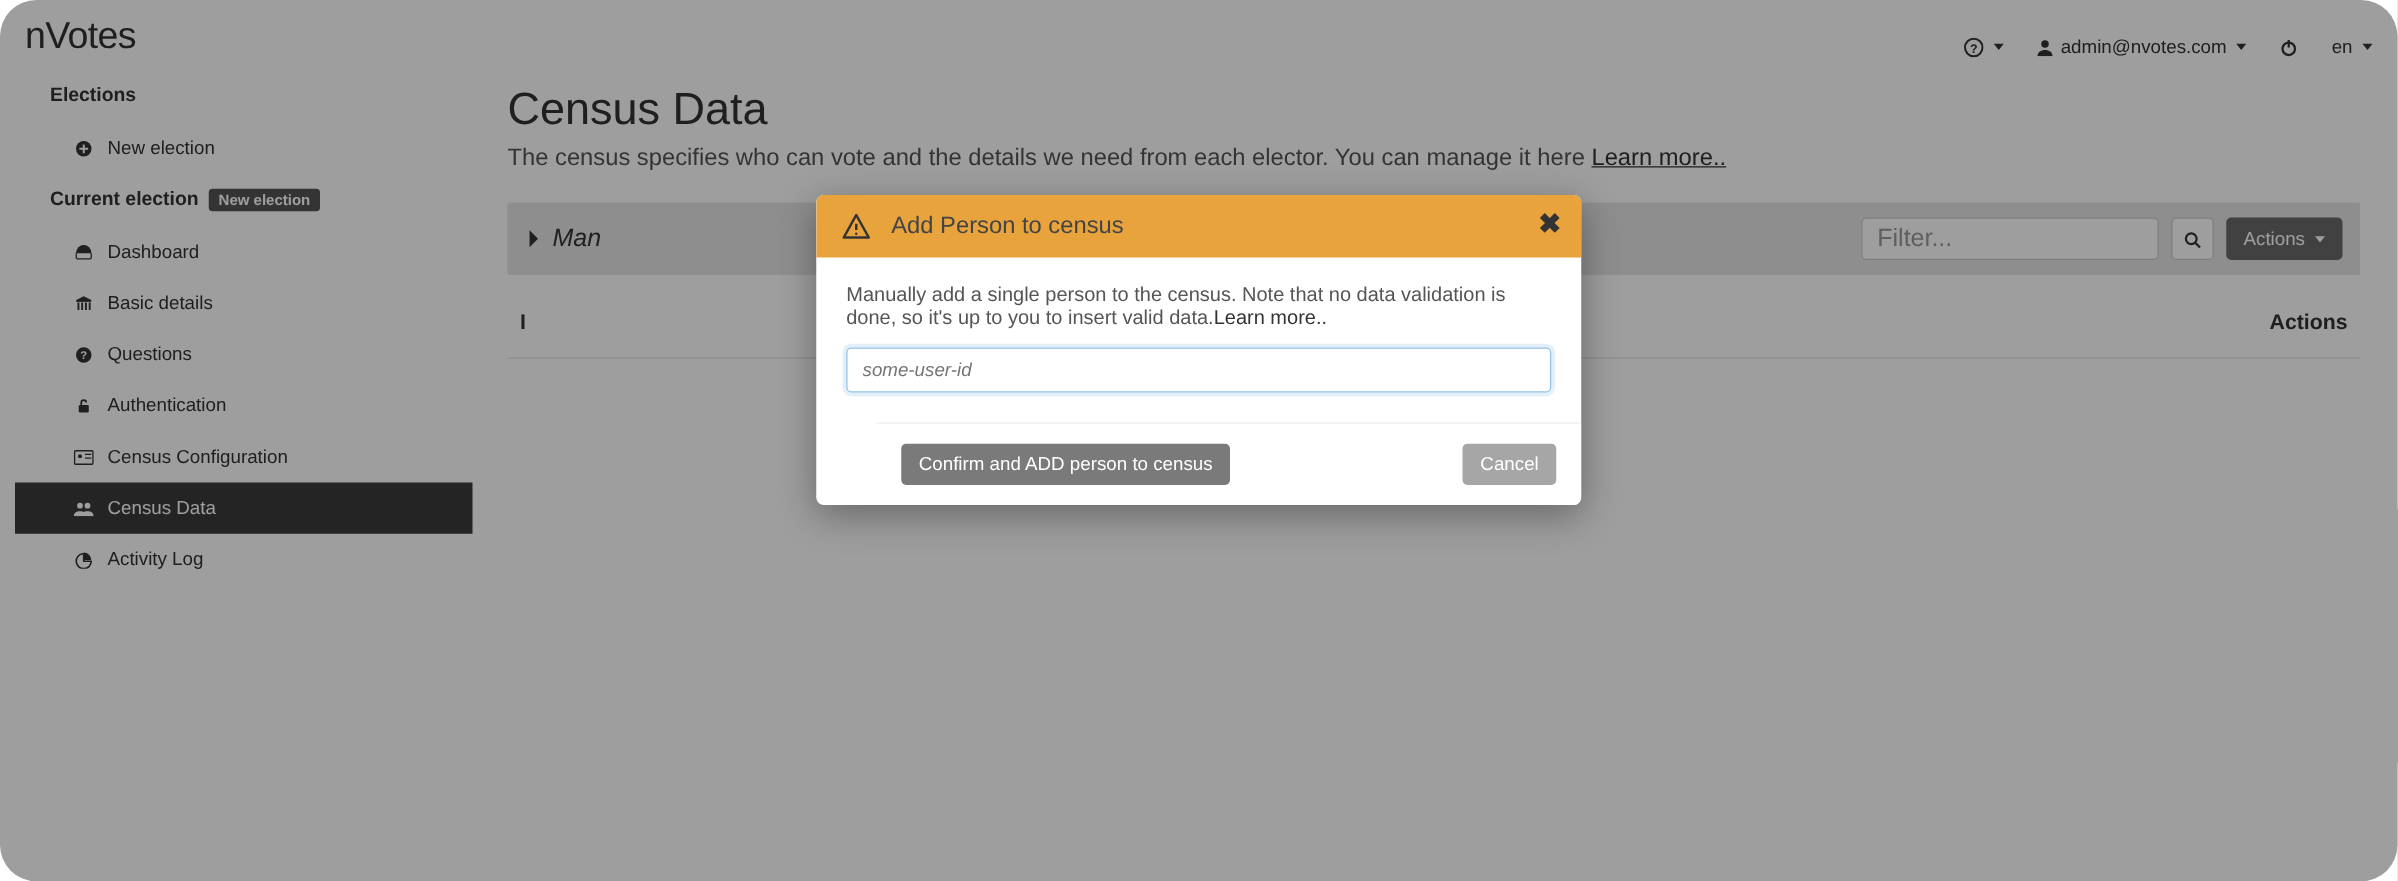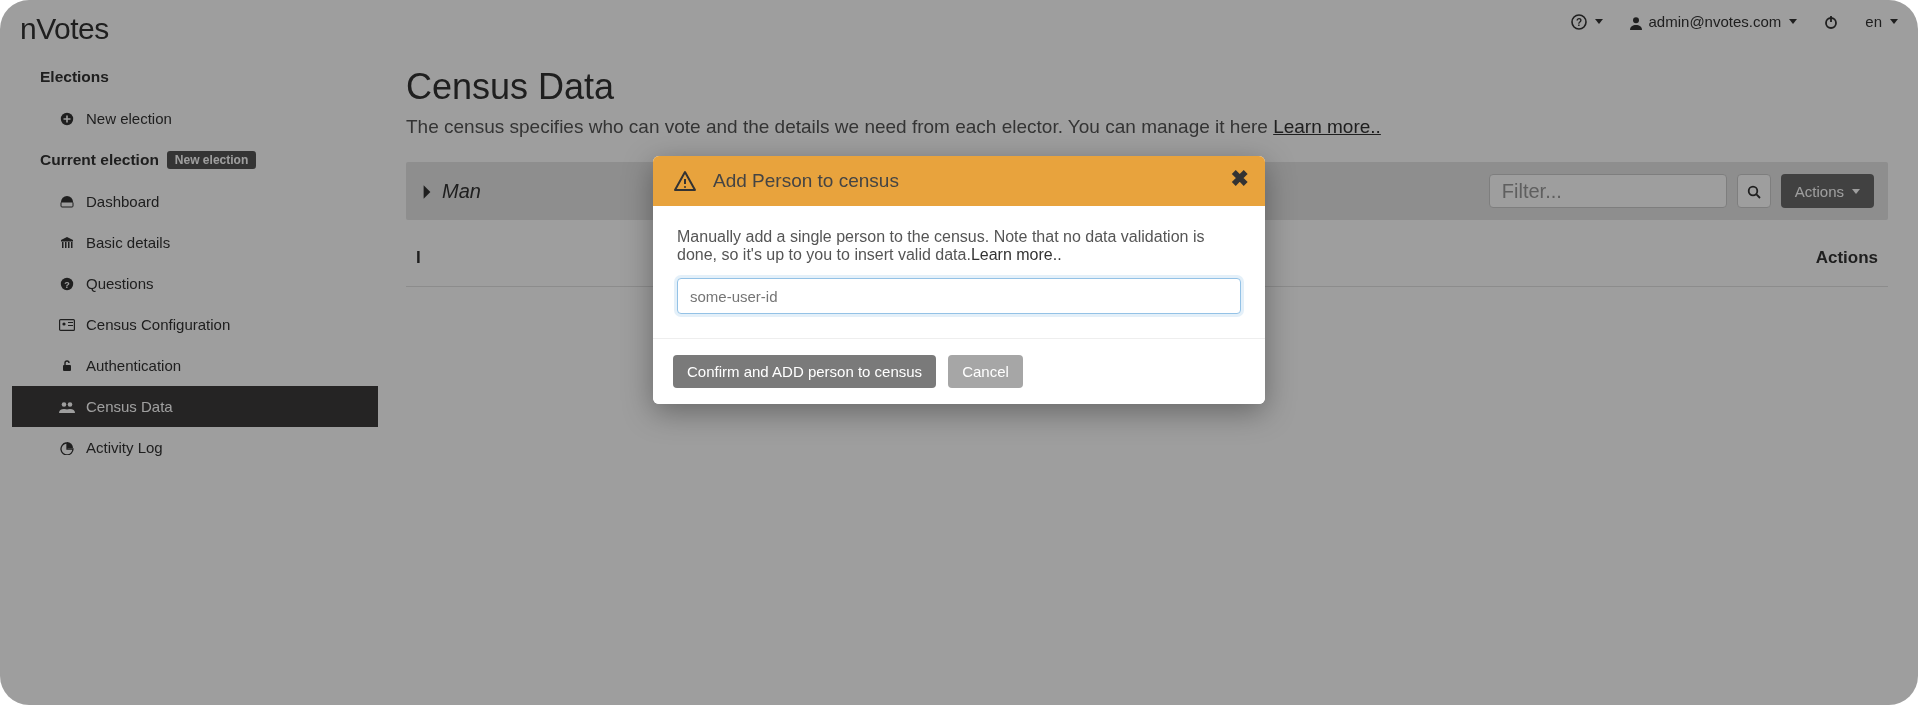--- a/index.html
+++ b/index.html
@@ -1,19 +1,19 @@
 <!DOCTYPE html>
 <html><head>
 <meta charset="utf-8">
 <style>
   * { box-sizing: border-box; margin: 0; padding: 0; }
   html, body { width: 1918px; height: 705px; font-family: -apple-system, "Helvetica Neue", Helvetica, Arial, sans-serif; font-size: 16px; color: #333; background: #fff; overflow: hidden; }
 
   
-  .topbar { display: flex; align-items: flex-start; height: 46px; padding: 12px 20px; }
+  .topbar { display: flex; align-items: flex-end; height: 46px; padding: 0 20px; }
   .brand { font-size: 30px; color: #333; letter-spacing: -0.5px; font-weight: 400; }
   .topbar-right { margin-left: auto; display: flex; align-items: center; gap: 26px; color: #333; font-size: 15px; }
   .topbar-item { display: inline-flex; align-items: center; gap: 6px; cursor: pointer; }
   .caret { display:inline-block; width:0; height:0; border-left:4px solid transparent; border-right:4px solid transparent; border-top:5px solid #333; margin-left:2px; }
 
   
   .layout { display: flex; }
   .sidebar { width: 390px; padding: 10px 12px; }
   .sb-heading { font-weight: 700; font-size: 15.5px; color: #333; padding: 12px 28px; display:flex; align-items:center; gap:8px;}
   .badge { background:#555; color:#fff; font-size:12px; padding:2px 8px; border-radius:3px; font-weight:700;}
@@ -43,22 +43,22 @@
 
   
   .overlay { position:absolute; inset:0; background:rgba(0,0,0,0.38); display:flex; align-items:flex-start; justify-content:center; padding-top:156px;border-radius:29px; }
   .modal { width:612px; background:#fff; border-radius:6px; box-shadow:0 8px 30px rgba(0,0,0,0.35); overflow:hidden; }
   .modal-head { background:#e8a33d; color:#333; padding:14px 20px; display:flex; align-items:center; gap:16px; position:relative;}
   .modal-head .title { font-size:19px; color:#444; }
   .modal-head .warn svg { display:block; }
   .modal-close { position:absolute; right:16px; top:10px; font-size:22px; font-weight:700; color:#333; cursor:pointer; }
   .modal-body { padding:22px 24px 24px 24px; font-size:16px; color:#555; }
   .modal-body .learn { color:#333; cursor:pointer; }
-  .modal-input { margin-top:14px; width:100%; height:36px; border:1px solid #94c2e6; border-radius:4px; padding:0 12px; font-size:15px; color:#c2410c; outline:none; box-shadow:0 0 0 3px rgba(148,194,230,0.25);}
-  .modal-foot { border-top:1px solid #eee; background:#fff; padding:16px 20px; display:flex; justify-content:flex-start; gap:12px;}
+  .modal-input { margin-top:14px; width:100%; height:36px; border:1px solid #94c2e6; border-radius:4px; padding:0 12px; font-size:15px; color:#c2410c; outline:none; box-shadow:0 0 0 3px rgba(148,194,230,0.25);font-style:italic;}
+  .modal-foot { border-top:1px solid #eee; background:#fff; padding:16px 20px; display:flex; justify-content:space-between; gap:12px;margin-left:48px;}
   .btn { border:none; border-radius:4px; padding:8px 14px; font-size:15px; cursor:pointer; color:#fff;}
   .btn-confirm { background:#7a7a7a; }
   .btn-cancel { background:#a6a6a6; }
 
   svg { display:inline-block; vertical-align:middle; }
 </style>
 </head>
 <body>
 
 <div class="topbar">
@@ -147,38 +147,38 @@
         <svg width="14" height="14" viewBox="0 0 14 14">
             <circle cx="7" cy="7" r="6.2" fill="#333"></circle>
             <text x="7" y="10.5" text-anchor="middle" font-size="9" fill="#fff" font-family="Arial" font-weight="700">?</text>
           </svg>
       </span>
       <span>Questions</span>
     </div>
 
     <div class="sb-item">
       <span class="icon">
+        <svg width="14" height="14" viewBox="0 0 14 14" fill="#333">
+            <rect x="3" y="6" width="8" height="6" rx="1"></rect>
+            <path d="M5 6V4a2 2 0 014 0" fill="none" stroke="#333" stroke-width="1.4"></path>
+          </svg>
+      </span>
+      <span>Authentication</span>
+    </div>
+
+    <div class="sb-item">
+      <span class="icon">
         <svg width="16" height="12" viewBox="0 0 16 12" fill="none" stroke="#333" stroke-width="1.2">
             <rect x="0.6" y="0.6" width="14.8" height="10.8" rx="1"></rect>
             <circle cx="5" cy="5" r="1.6" fill="#333" stroke="none"></circle>
             <rect x="9" y="3" width="5" height="1" fill="#333" stroke="none"></rect>
             <rect x="9" y="6" width="5" height="1" fill="#333" stroke="none"></rect>
           </svg>
       </span>
       <span>Census Configuration</span>
-    </div>
-
-    <div class="sb-item">
-      <span class="icon">
-        <svg width="14" height="14" viewBox="0 0 14 14" fill="#333">
-            <rect x="3" y="6" width="8" height="6" rx="1"></rect>
-            <path d="M5 6V4a2 2 0 014 0" fill="none" stroke="#333" stroke-width="1.4"></path>
-          </svg>
-      </span>
-      <span>Authentication</span>
     </div>
 
     <div class="sb-item active">
       <span class="icon">
         <svg width="16" height="12" viewBox="0 0 16 12" fill="#fff">
             <circle cx="5" cy="3.5" r="2.3"></circle>
             <circle cx="11" cy="3.5" r="2.3"></circle>
             <path d="M0 12c0-2.5 2-4 5-4s5 1.5 5 4zM6 12c0-2.5 2-4 5-4s5 1.5 5 4z"></path>
           </svg>
       </span>

